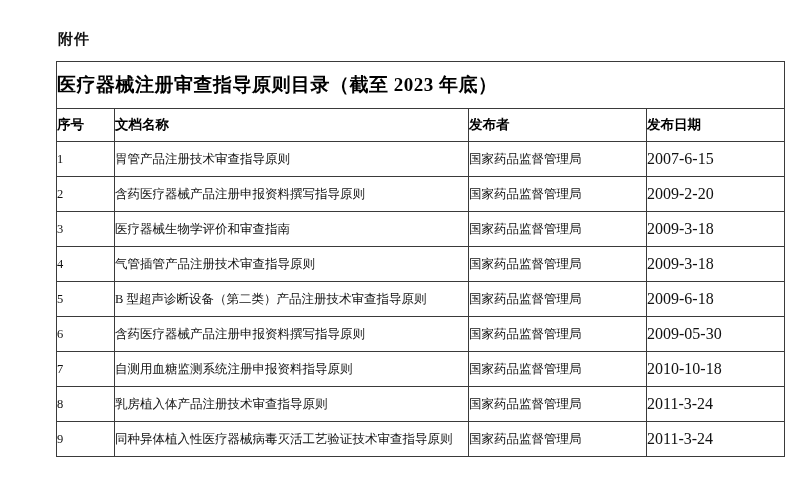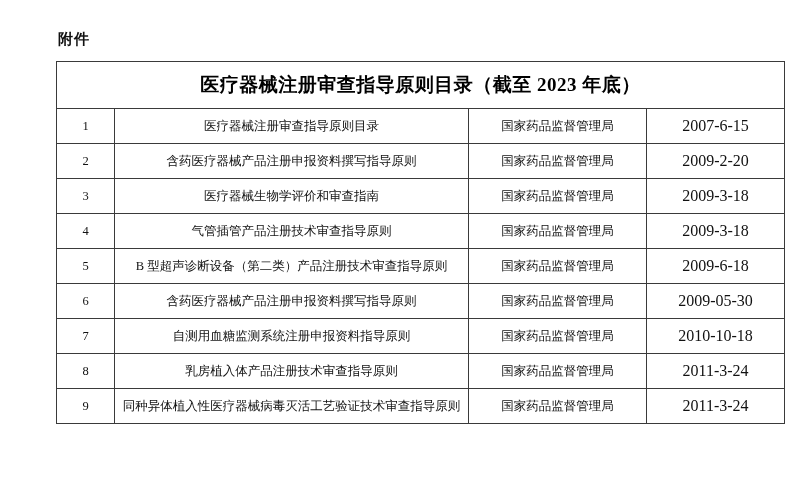--- a/index.html
+++ b/index.html
@@ -33,21 +33,21 @@
   table.doc-table {
     border-collapse: collapse;
     width: 728px;
     table-layout: fixed;
     border: 1px solid #3a3a3a;
   }
   table.doc-table td {
     border: 1px solid #3a3a3a;
     padding: 0;
     vertical-align: middle;
-    text-align: center;
+    text-align: left;
   }
   .title-cell {
     height: 46px;
     font-family: "Liberation Serif", "DejaVu Serif", serif;
     font-weight: bold;
     font-size: 19px;
     letter-spacing: 0.5px;
     color: #000000;
   }
   .head-cell {
@@ -87,24 +87,30 @@
     <colgroup>
       <col class="col-idx">
       <col class="col-name">
       <col class="col-pub">
       <col class="col-date">
     </colgroup>
     <tbody>
       <tr>
         <td class="title-cell" colspan="4">医疗器械注册审查指导原则目录（截至 2023 年底）</td>
       </tr>
+      <tr>
+        <td class="head-cell">序号</td>
+        <td class="head-cell">文档名称</td>
+        <td class="head-cell">发布者</td>
+        <td class="head-cell">发布日期</td>
+      </tr>
 
       <tr>
         <td class="body-cell">1</td>
-        <td class="body-cell name-cell">医疗器械注册审查指导原则目录</td>
+        <td class="body-cell name-cell">胃管产品注册技术审查指导原则</td>
         <td class="body-cell">国家药品监督管理局</td>
         <td class="body-cell date-cell">2007-6-15</td>
       </tr>
       <tr>
         <td class="body-cell">2</td>
         <td class="body-cell name-cell">含药医疗器械产品注册申报资料撰写指导原则</td>
         <td class="body-cell">国家药品监督管理局</td>
         <td class="body-cell date-cell">2009-2-20</td>
       </tr>
       <tr>

